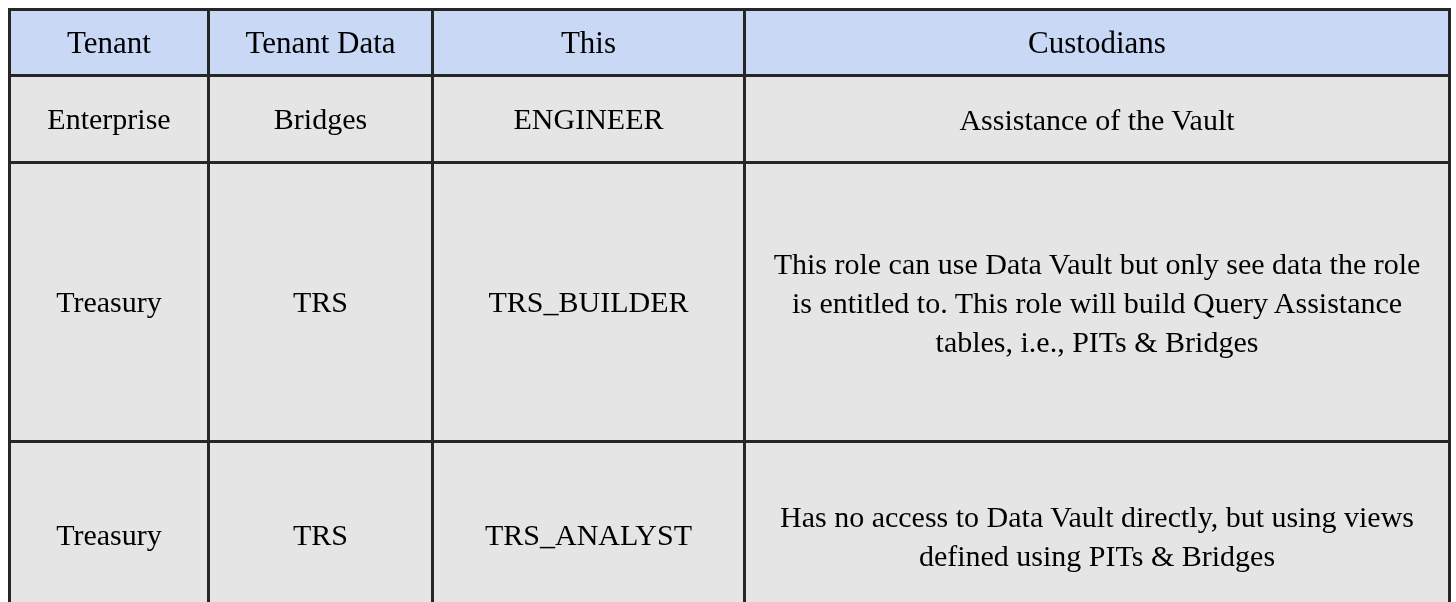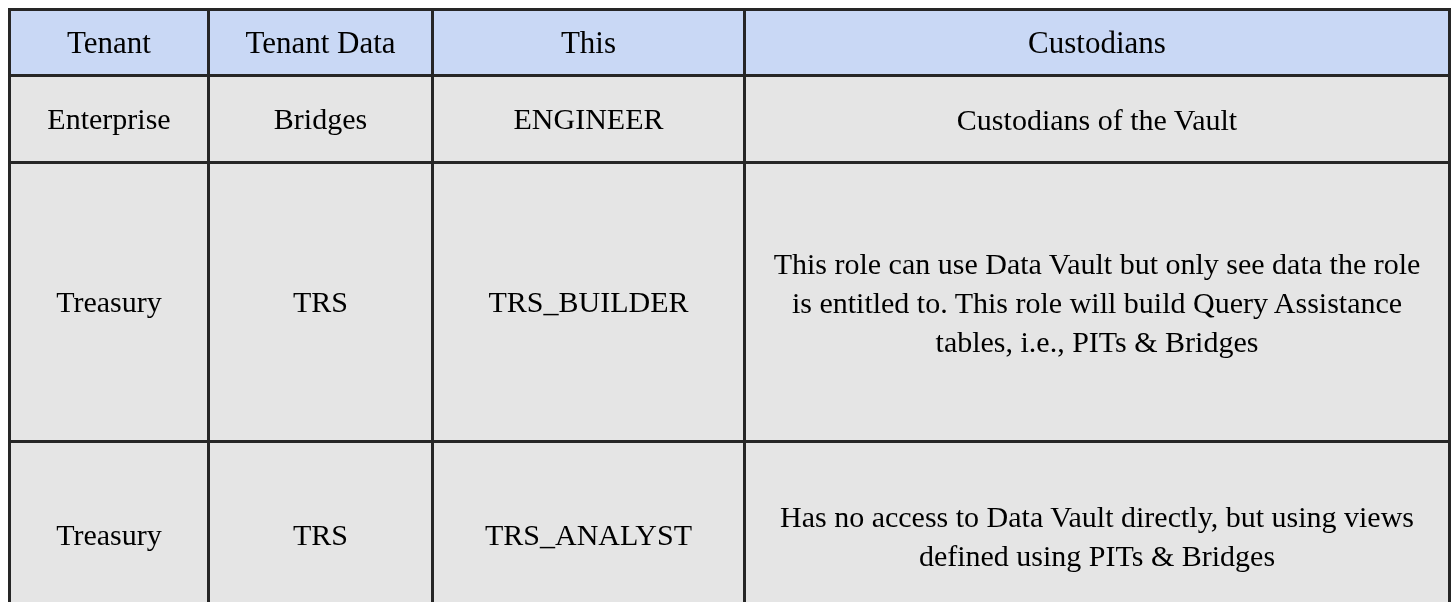--- a/index.html
+++ b/index.html
@@ -89,21 +89,21 @@
         <th>Tenant Data</th>
         <th>This</th>
         <th>Custodians</th>
       </tr>
     </thead>
     <tbody>
       <tr class="row-enterprise">
         <td class="cell-tenant">Enterprise</td>
         <td class="cell-tenant-code">Bridges</td>
         <td class="cell-role">ENGINEER</td>
-        <td class="cell-description">Custodians of the Vault</td>
+        <td class="cell-description">Assistance of the Vault</td>
       </tr>
       <tr class="row-builder">
         <td class="cell-tenant">Treasury</td>
         <td class="cell-tenant-code">TRS</td>
         <td class="cell-role">TRS_BUILDER</td>
         <td class="cell-description">This role can use Data Vault but only see data the role is entitled to. This role will build Query Assistance tables, i.e., PITs &amp; Bridges</td>
       </tr>
       <tr class="row-analyst">
         <td class="cell-tenant">Treasury</td>
         <td class="cell-tenant-code">TRS</td>

